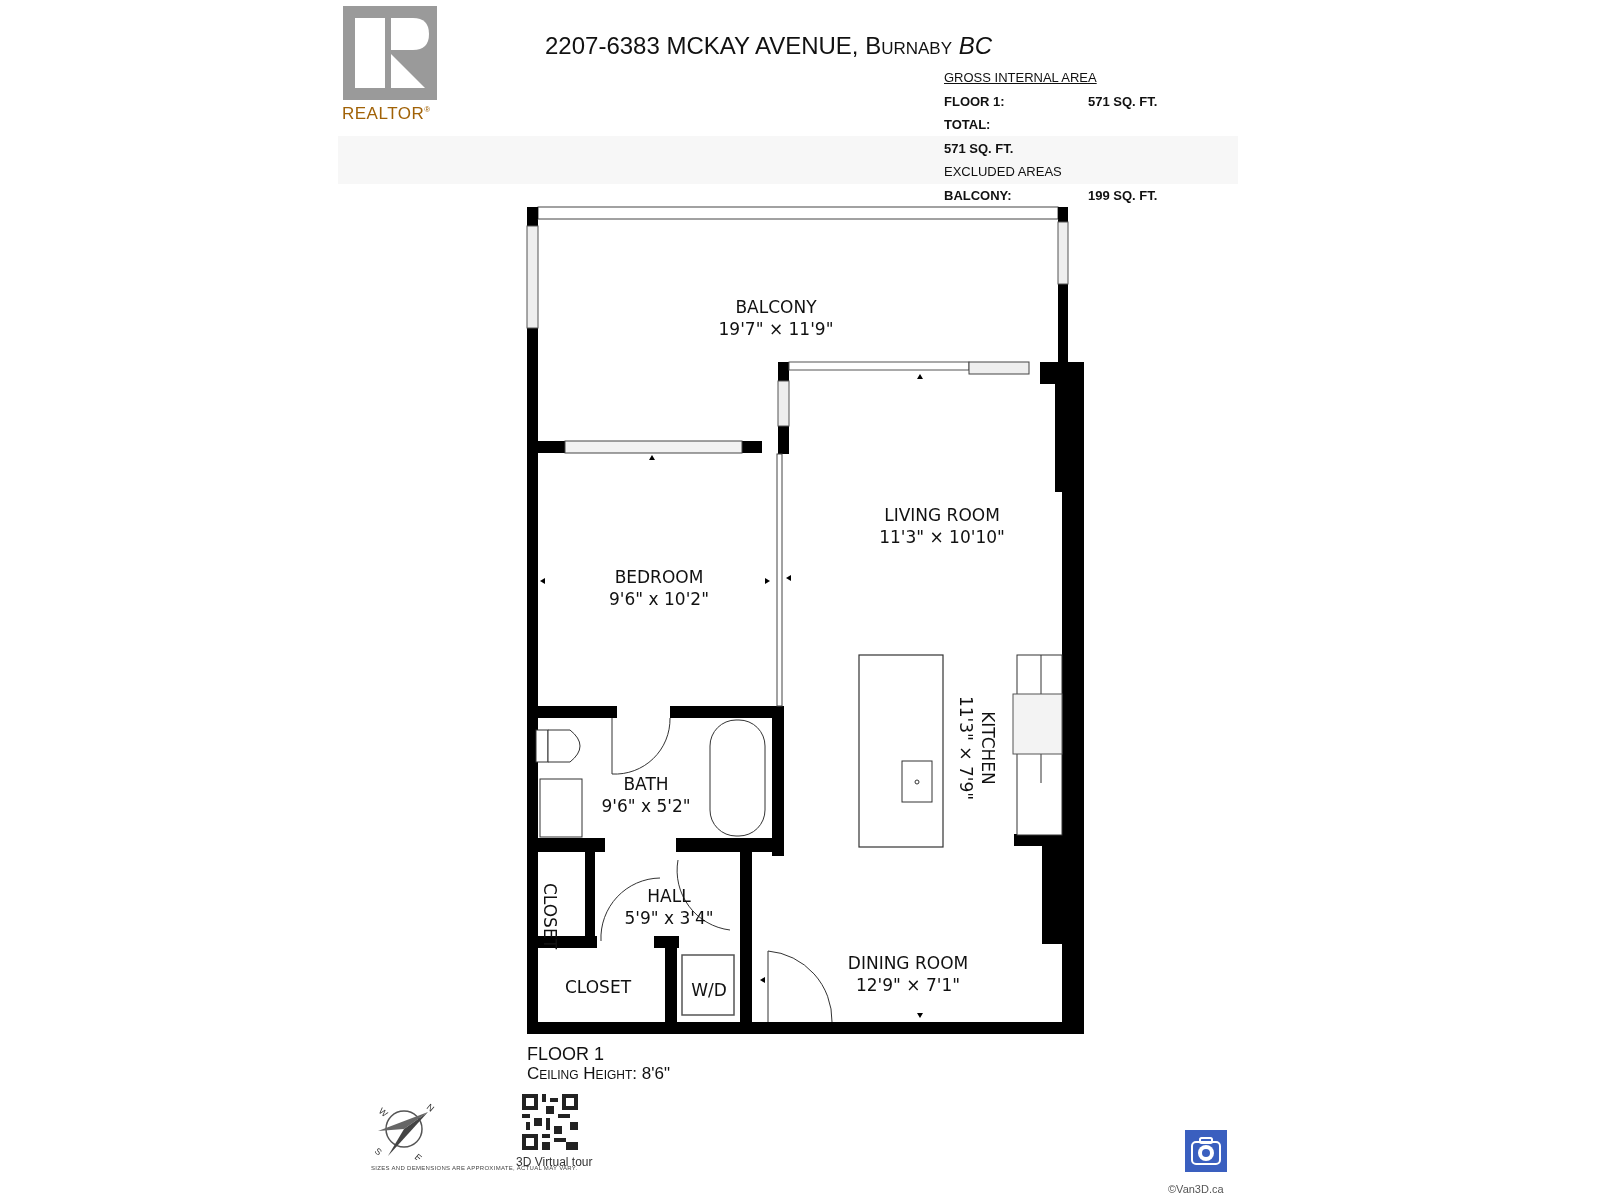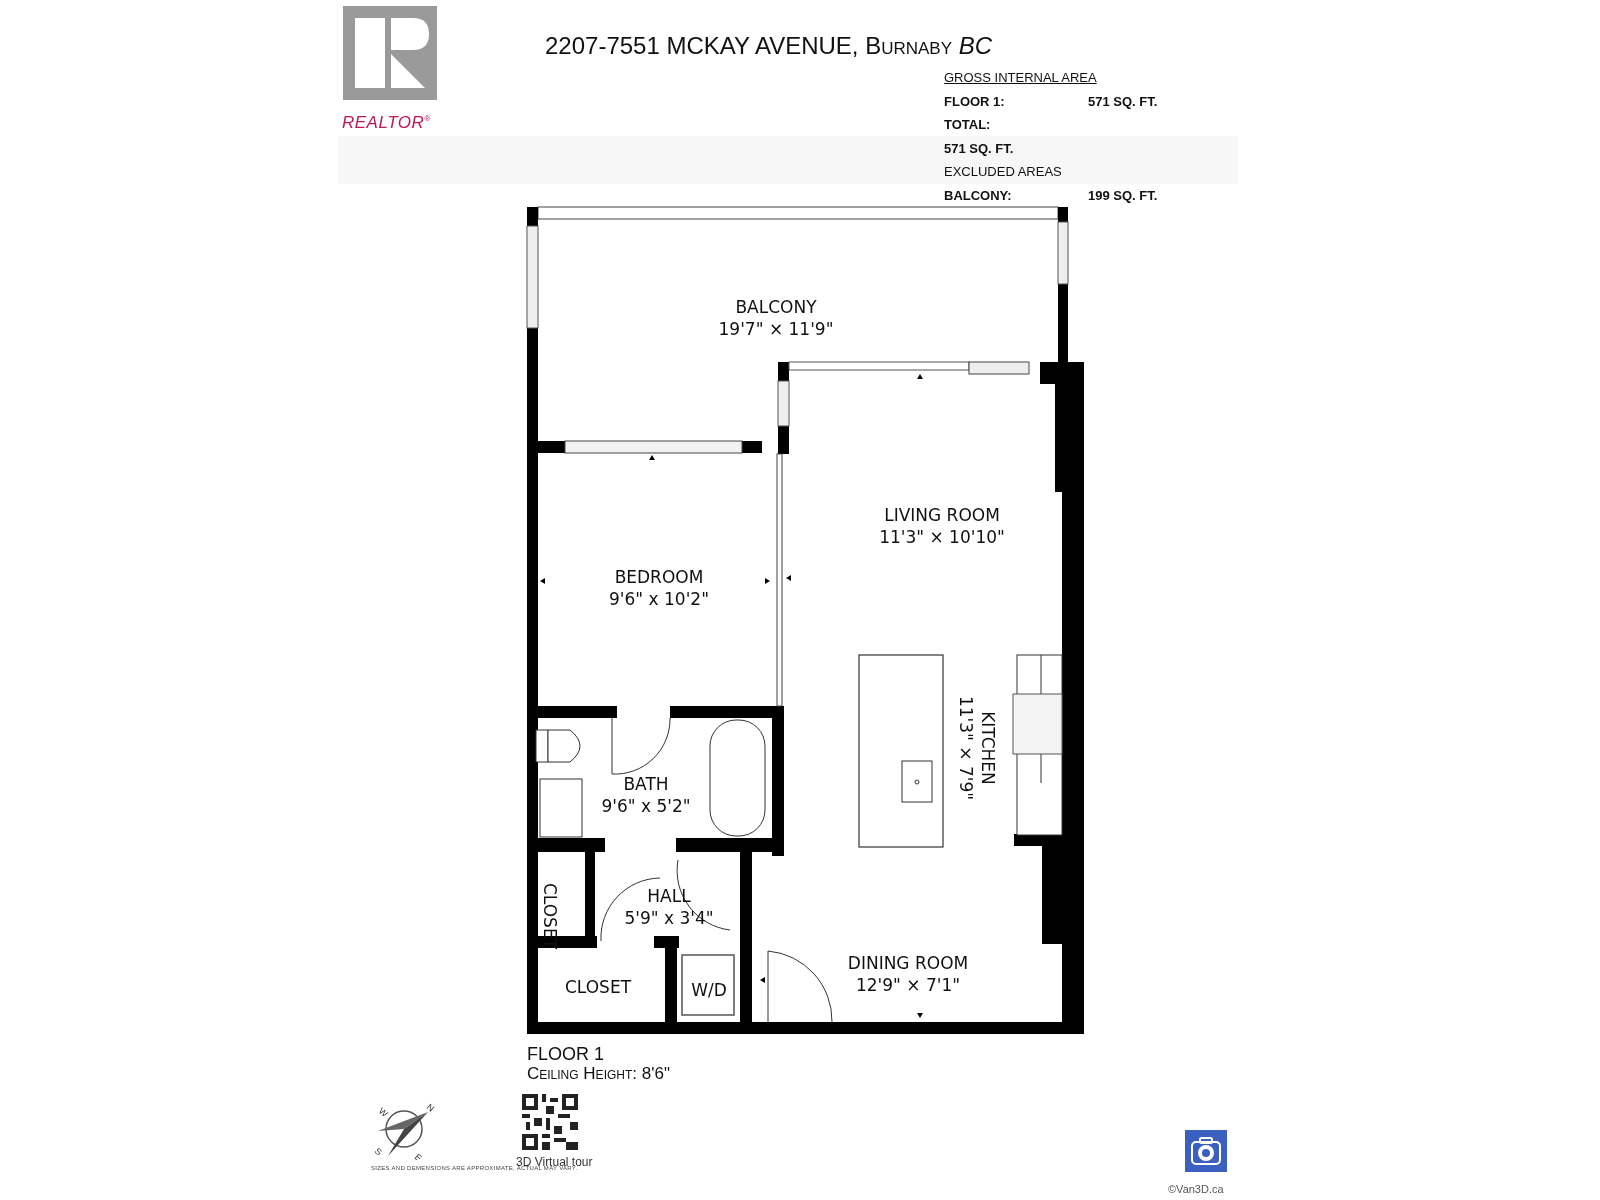--- a/index.html
+++ b/index.html
@@ -1,21 +1,21 @@
 <!DOCTYPE html>
 <html><head>
 <meta charset="utf-8">
 <style>
   html, body { margin:0; padding:0; }
   body { width:1600px; height:1200px; background:#ffffff; position:relative; overflow:hidden;
          font-family:"Liberation Sans", sans-serif; color:#111; }
   .abs { position:absolute; }
   .header-band { position:absolute; left:338px; top:136px; width:900px; height:48px; background:#f7f7f7; }
   .logo { position:absolute; left:343px; top:6px; width:94px; height:94px; background:#9a9a9a; }
-  .logo-label { position:absolute; left:342px; top:113px; font-size:17px; color:#be185d; letter-spacing:0.5px;font-style:italic; }
+  .logo-label { position:absolute; left:342px; top:104px; font-size:17px; color:#a16207; letter-spacing:0.5px; }
   .logo-label sup { font-size:8px; }
   .title { position:absolute; left:545px; top:32px; font-size:24px; color:#111; white-space:nowrap; }
   .title .city { font-variant:small-caps; }
   .title .prov { font-style:italic; }
   .area { position:absolute; left:944px; top:66px; font-size:13px; line-height:23.5px; }
   .area .hdr { text-decoration:underline; }
   .area .row { display:flex;font-weight:bold; }
   .area .k { width:144px; }
   .area .bold { font-weight:bold;flex-direction:column; }
   .plan { position:absolute; left:0; top:0; width:1600px; height:1200px; }
@@ -37,21 +37,21 @@
   <svg width="94" height="94" viewBox="0 0 94 94">
     <rect x="0" y="0" width="94" height="94" fill="#9a9a9a"></rect>
     <rect x="12" y="12" width="30" height="70" fill="#ffffff"></rect>
     <path d="M48 12 H70 Q86 12 86 28 Q86 44 70 44 H48 Z" fill="#ffffff"></path>
     <path d="M48 48 L82 82 H48 Z" fill="#ffffff"></path>
   </svg>
 </div>
 <div class="logo-label"><span>REALTOR</span><sup>®</sup></div>
 
 <div class="title">
-  <span>2207-7551 MCKAY AVENUE,</span>
+  <span>2207-6383 MCKAY AVENUE,</span>
   <span class="city">Burnaby</span>
   <span class="prov">BC</span>
 </div>
 
 <div class="area">
   <div class="hdr">GROSS INTERNAL AREA</div>
   <div class="row">
     <span class="k">FLOOR 1:</span>
     <span>571 SQ. FT.</span>
   </div>

